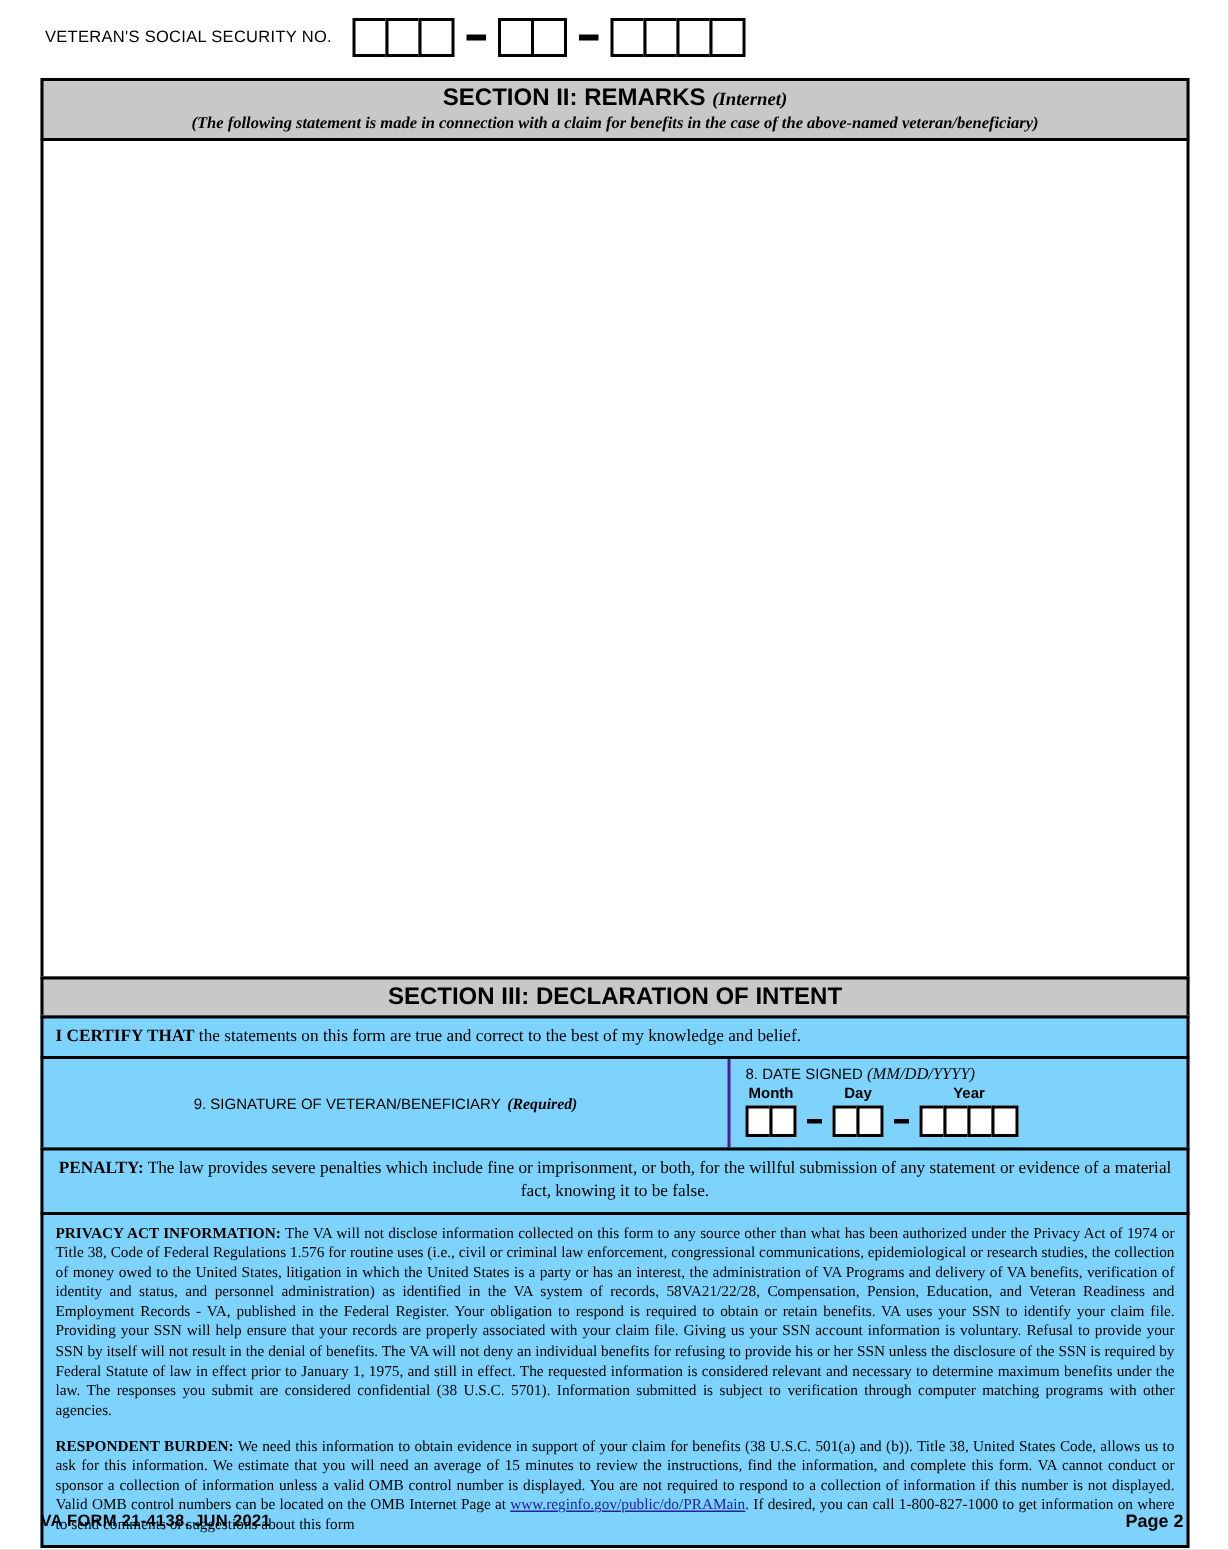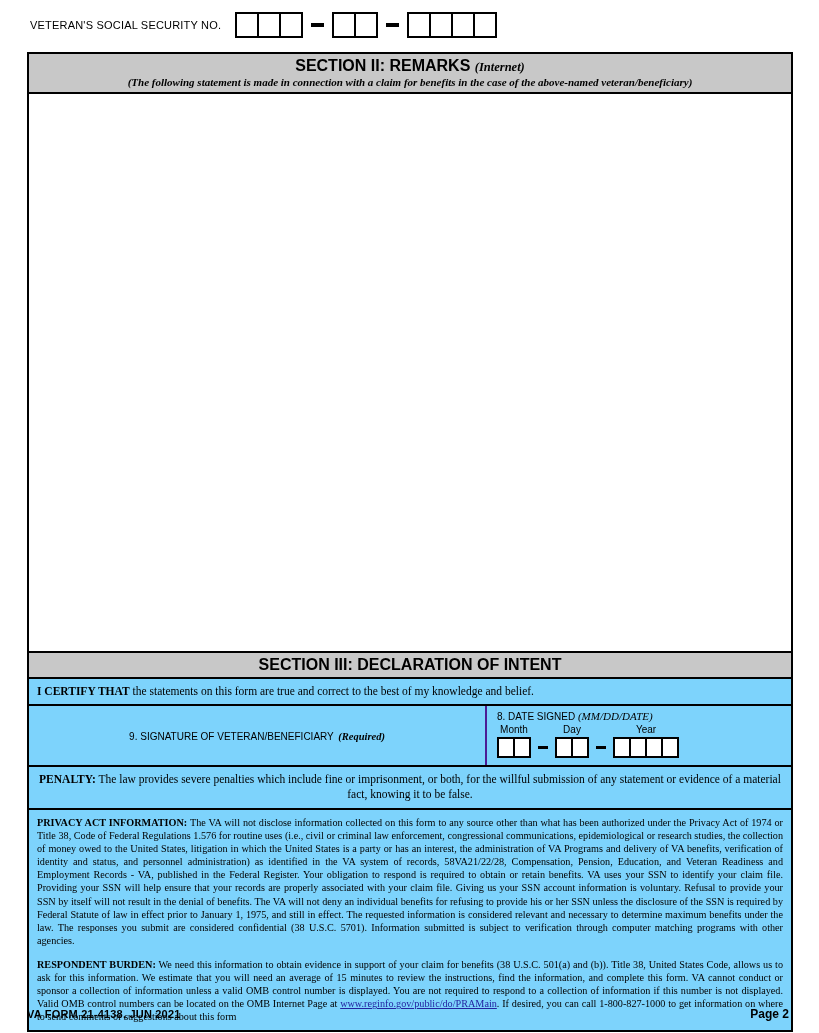--- a/index.html
+++ b/index.html
@@ -80,21 +80,21 @@
     font-family:"Liberation Serif",serif;
     font-weight:bold;font-style:italic;font-size:10.5px;
   }
   .note-serif-i{
     font-family:"Liberation Serif",serif;
     font-style:italic;font-size:11px;
   }
   .date-cell{width:304px;padding:4px 10px;}
   .date-label-line{font-size:10px;margin-bottom:2px;}
   .date-groups{display:flex;align-items:flex-end;margin-top:1px;}
-  .dgroup{display:flex;flex-direction:column;align-items:flex-start;}
+  .dgroup{display:flex;flex-direction:column;align-items:flex-start;font-weight:bold;}
   .dgroup .grp-label{font-size:10px;margin-bottom:2px;align-self:center;}
   .date-cell .box{width:18px;height:21px;}
   .date-dash{
     width:10px;height:3px;background:#000;margin:0 7px 9px;
   }
 
   
   .penalty-row{
     padding:5px 8px 6px;
     font-family:"Liberation Serif",serif;font-size:11.5px;line-height:15px;text-align:center;
@@ -161,21 +161,21 @@
 
     <div class="row sig-row">
       <div class="sig-cell">
         <span class="sig-label">9. SIGNATURE OF VETERAN/BENEFICIARY</span>
         <span class="note-serif-bi">(Required)</span>
         <div></div>
       </div>
       <div class="date-cell">
         <div class="date-label-line">
           <span class="sig-label">8. DATE SIGNED</span>
-          <span class="note-serif-i">(MM/DD/DATE)</span>
+          <span class="note-serif-i">(MM/DD/YYYY)</span>
         </div>
         <div class="date-groups">
           <div class="dgroup">
             <span class="grp-label">Month</span>
             <span class="boxrow">
                 <span class="box"></span>
                 <span class="box"></span>
               </span>
           </div>
           <span class="date-dash"></span>

